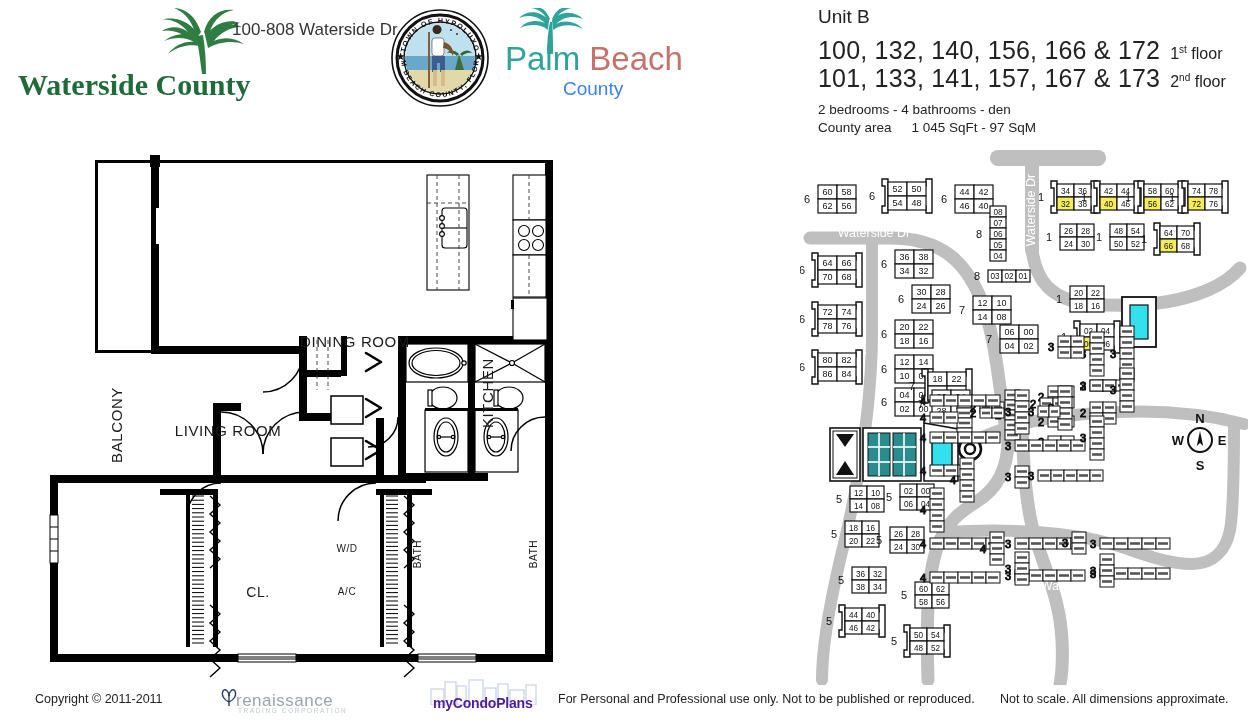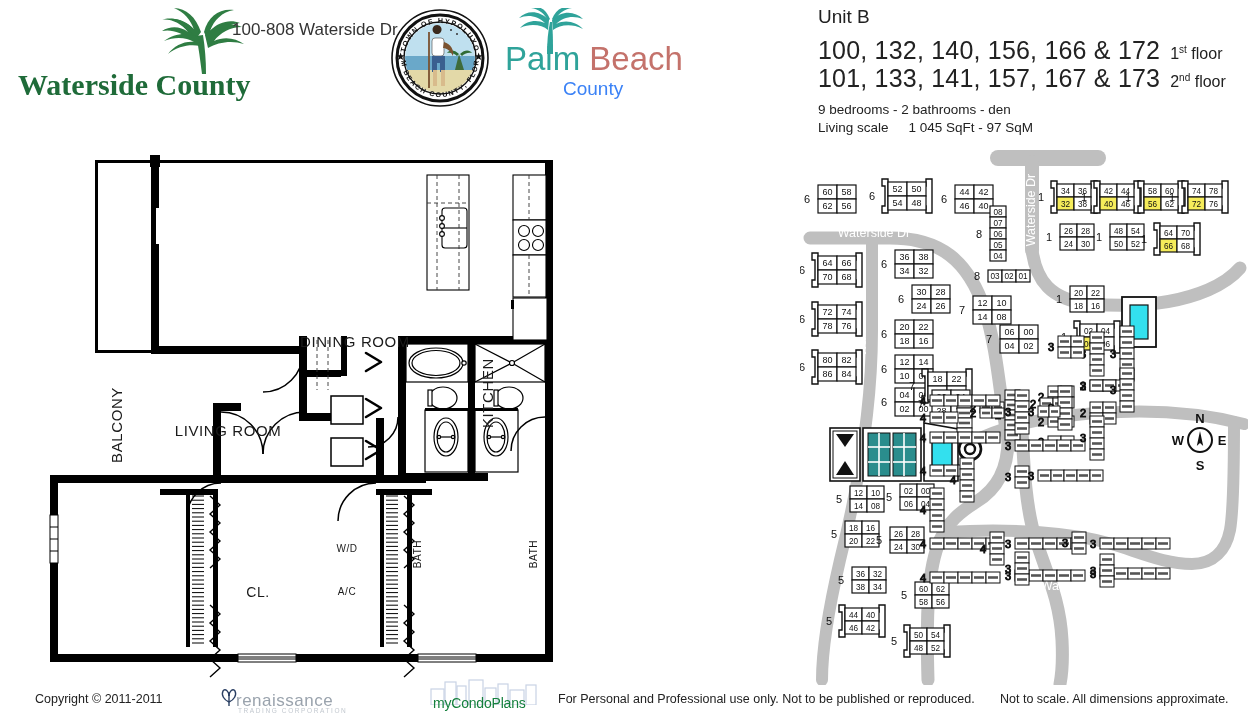--- a/index.html
+++ b/index.html
@@ -47,21 +47,21 @@
   
   #sitemap{left:800px;top:140px;width:448px;height:545px;}
 
   
   #footer{left:0;top:684px;width:1248px;height:36px;font-size:12.5px;color:#222;}
   #copyright{position:absolute;left:35px;top:8px;white-space:nowrap;}
   #renaissance{position:absolute;left:222px;top:2px;width:130px;height:30px;}
   #ren-name{position:absolute;left:14px;top:5px;font-size:17px;color:#9aa3ad;letter-spacing:0.5px;}
   #ren-sub{position:absolute;left:16px;top:21px;font-size:6.5px;color:#c2c8cf;letter-spacing:1.6px;}
   #mycondo{position:absolute;left:425px;top:3px;width:125px;height:28px;}
-  #mcp-name{position:absolute;left:8px;top:8px;font-size:14px;font-weight:normal;color:#15803d;letter-spacing:-0.2px;}
+  #mcp-name{position:absolute;left:8px;top:8px;font-size:14px;font-weight:bold;color:#4c1d95;letter-spacing:-0.2px;}
   #usenote{position:absolute;left:558px;top:8px;white-space:nowrap;}
   #scalenote{position:absolute;left:1000px;top:8px;white-space:nowrap;}
 
   svg{display:block;}
   text{font-family:"Liberation Sans","DejaVu Sans",sans-serif;}
 </style>
 </head>
 <body>
 
 <div class="abs" id="header">
@@ -139,23 +139,23 @@
 
   <div class="abs" id="unitinfo">
     <div id="unit-label">Unit B</div>
     <div class="unit-row">
       <span class="unit-nums">100, 132, 140, 156, 166 &amp; 172</span><span class="unit-floor"><span>1</span><sup>st</sup> <span>floor</span></span>
     </div>
     <div class="unit-row">
       <span class="unit-nums">101, 133, 141, 157, 167 &amp; 173</span><span class="unit-floor"><span>2</span><sup>nd</sup> <span>floor</span></span>
     </div>
     <div id="unit-desc">
-      <div>9 bedrooms - 2 bathrooms - den</div>
+      <div>2 bedrooms - 4 bathrooms - den</div>
       <div>
-        <span class="lbl">Living scale</span><span id="unit-area-val">1 045 SqFt - 97 SqM</span>
+        <span class="lbl">County area</span><span id="unit-area-val">1 045 SqFt - 97 SqM</span>
       </div>
     </div>
   </div>
 </div>
 
 <div class="abs" id="floorplan">
 <svg width="620" height="545" viewBox="0 0 620 545">
   <g stroke="#000" fill="none">
 
     <g fill="#000" stroke="none">

